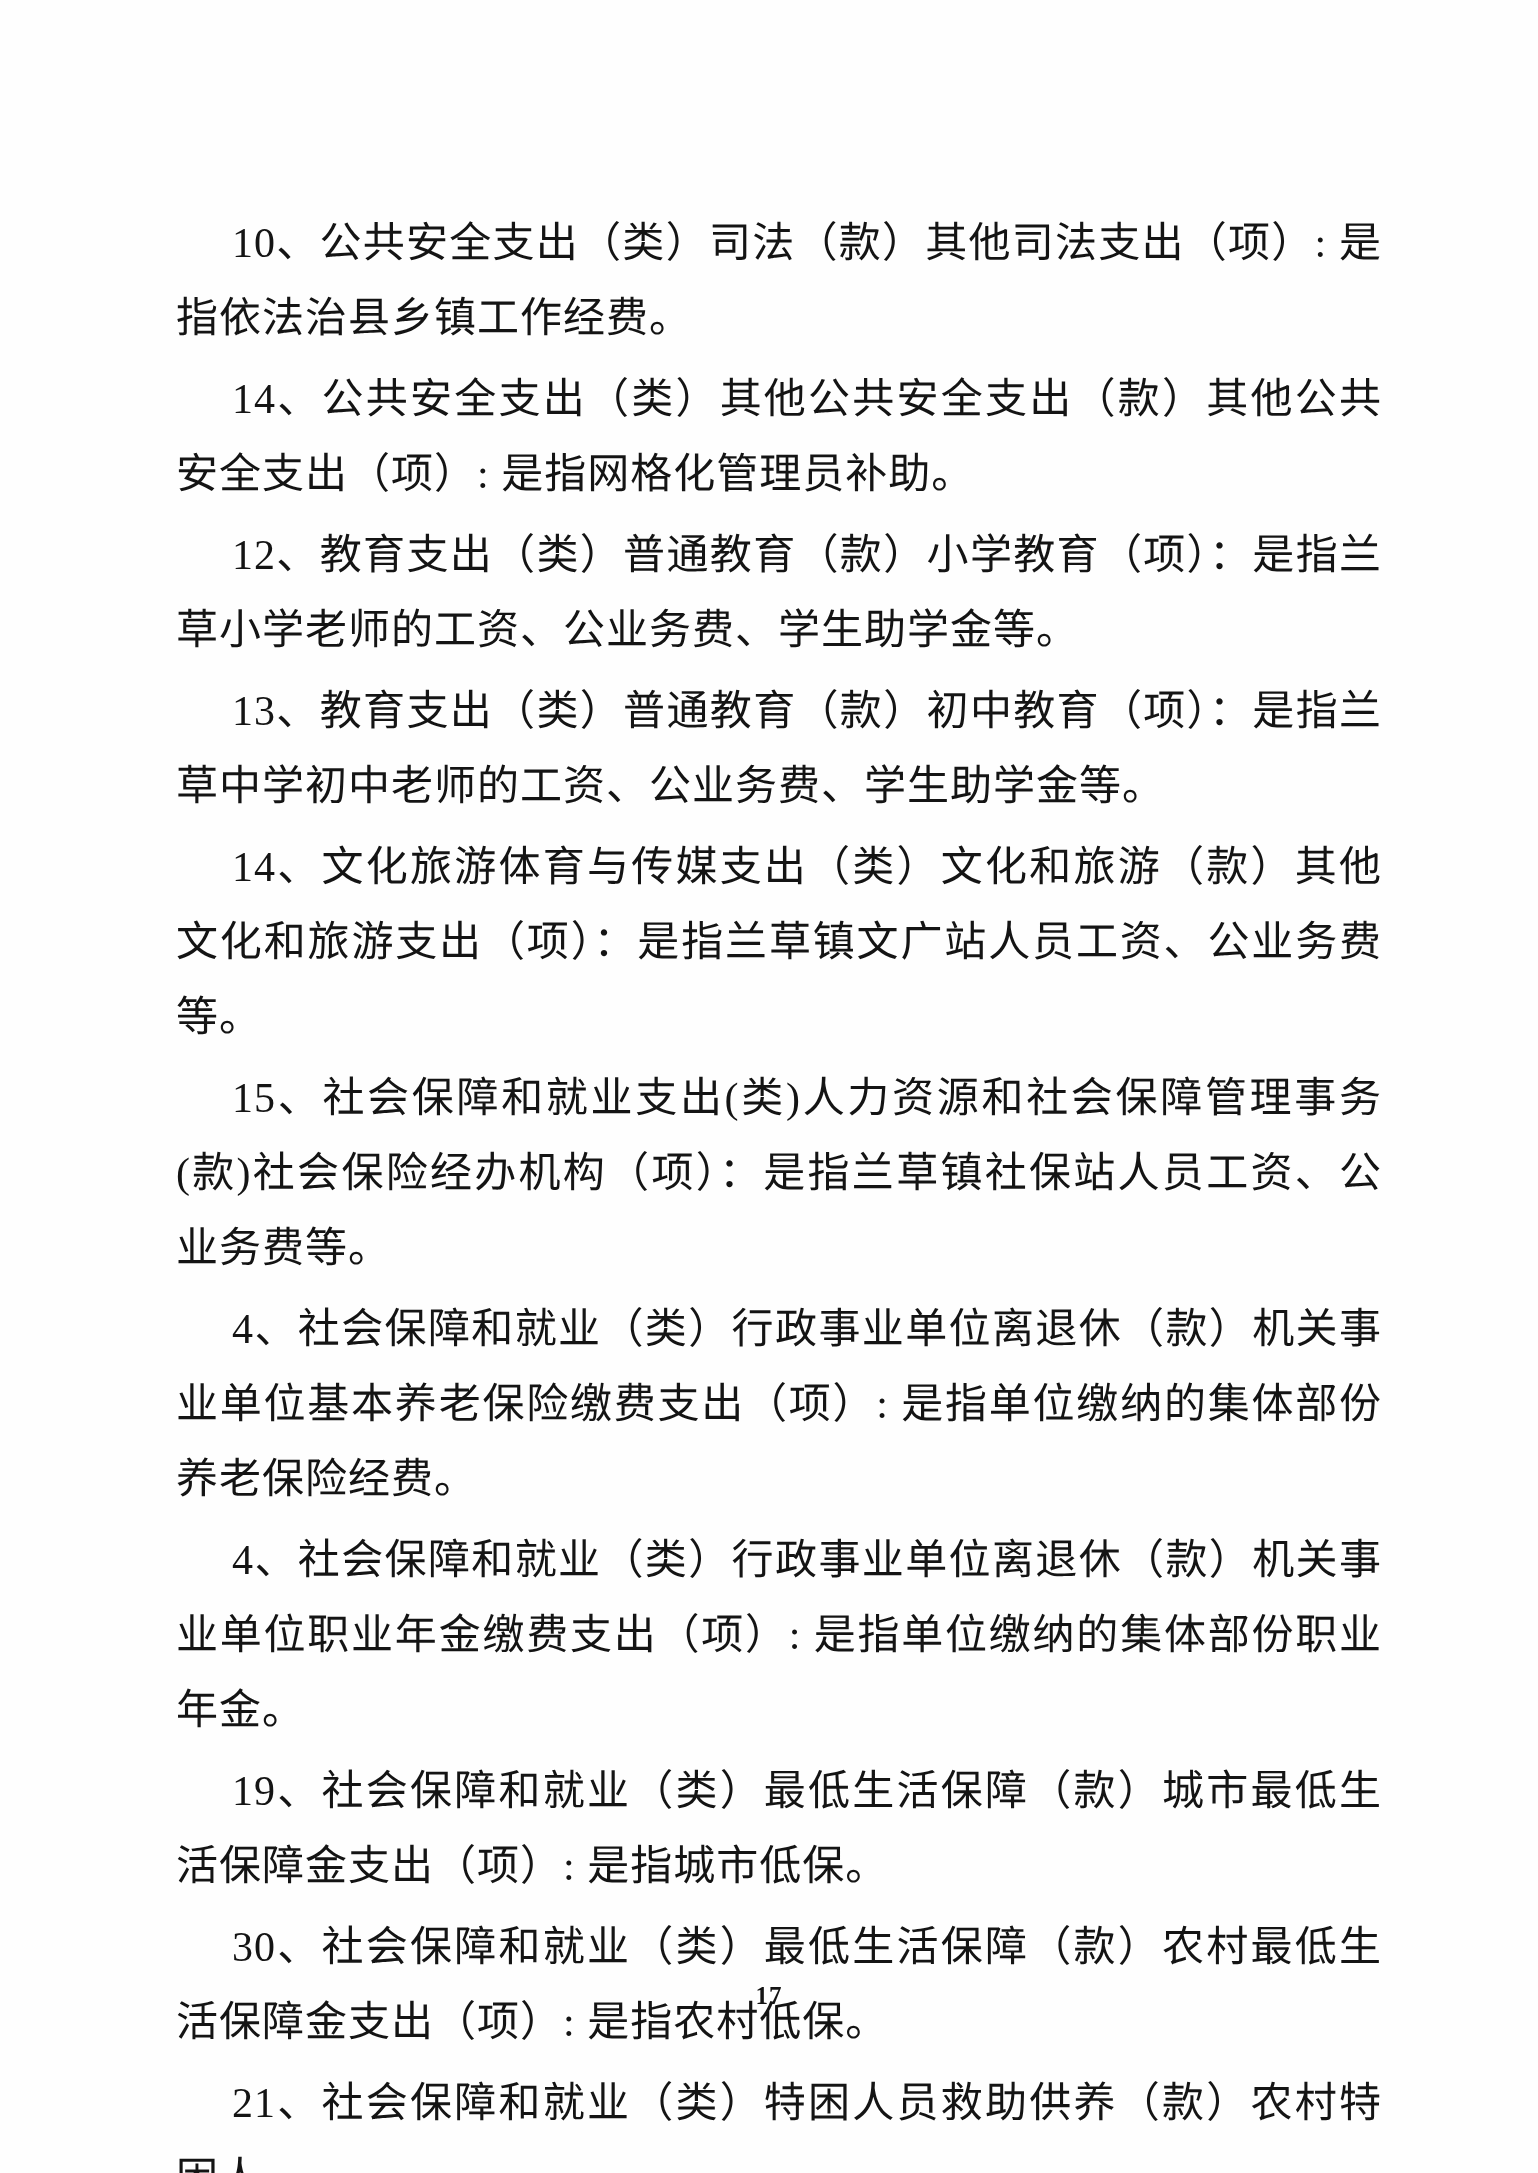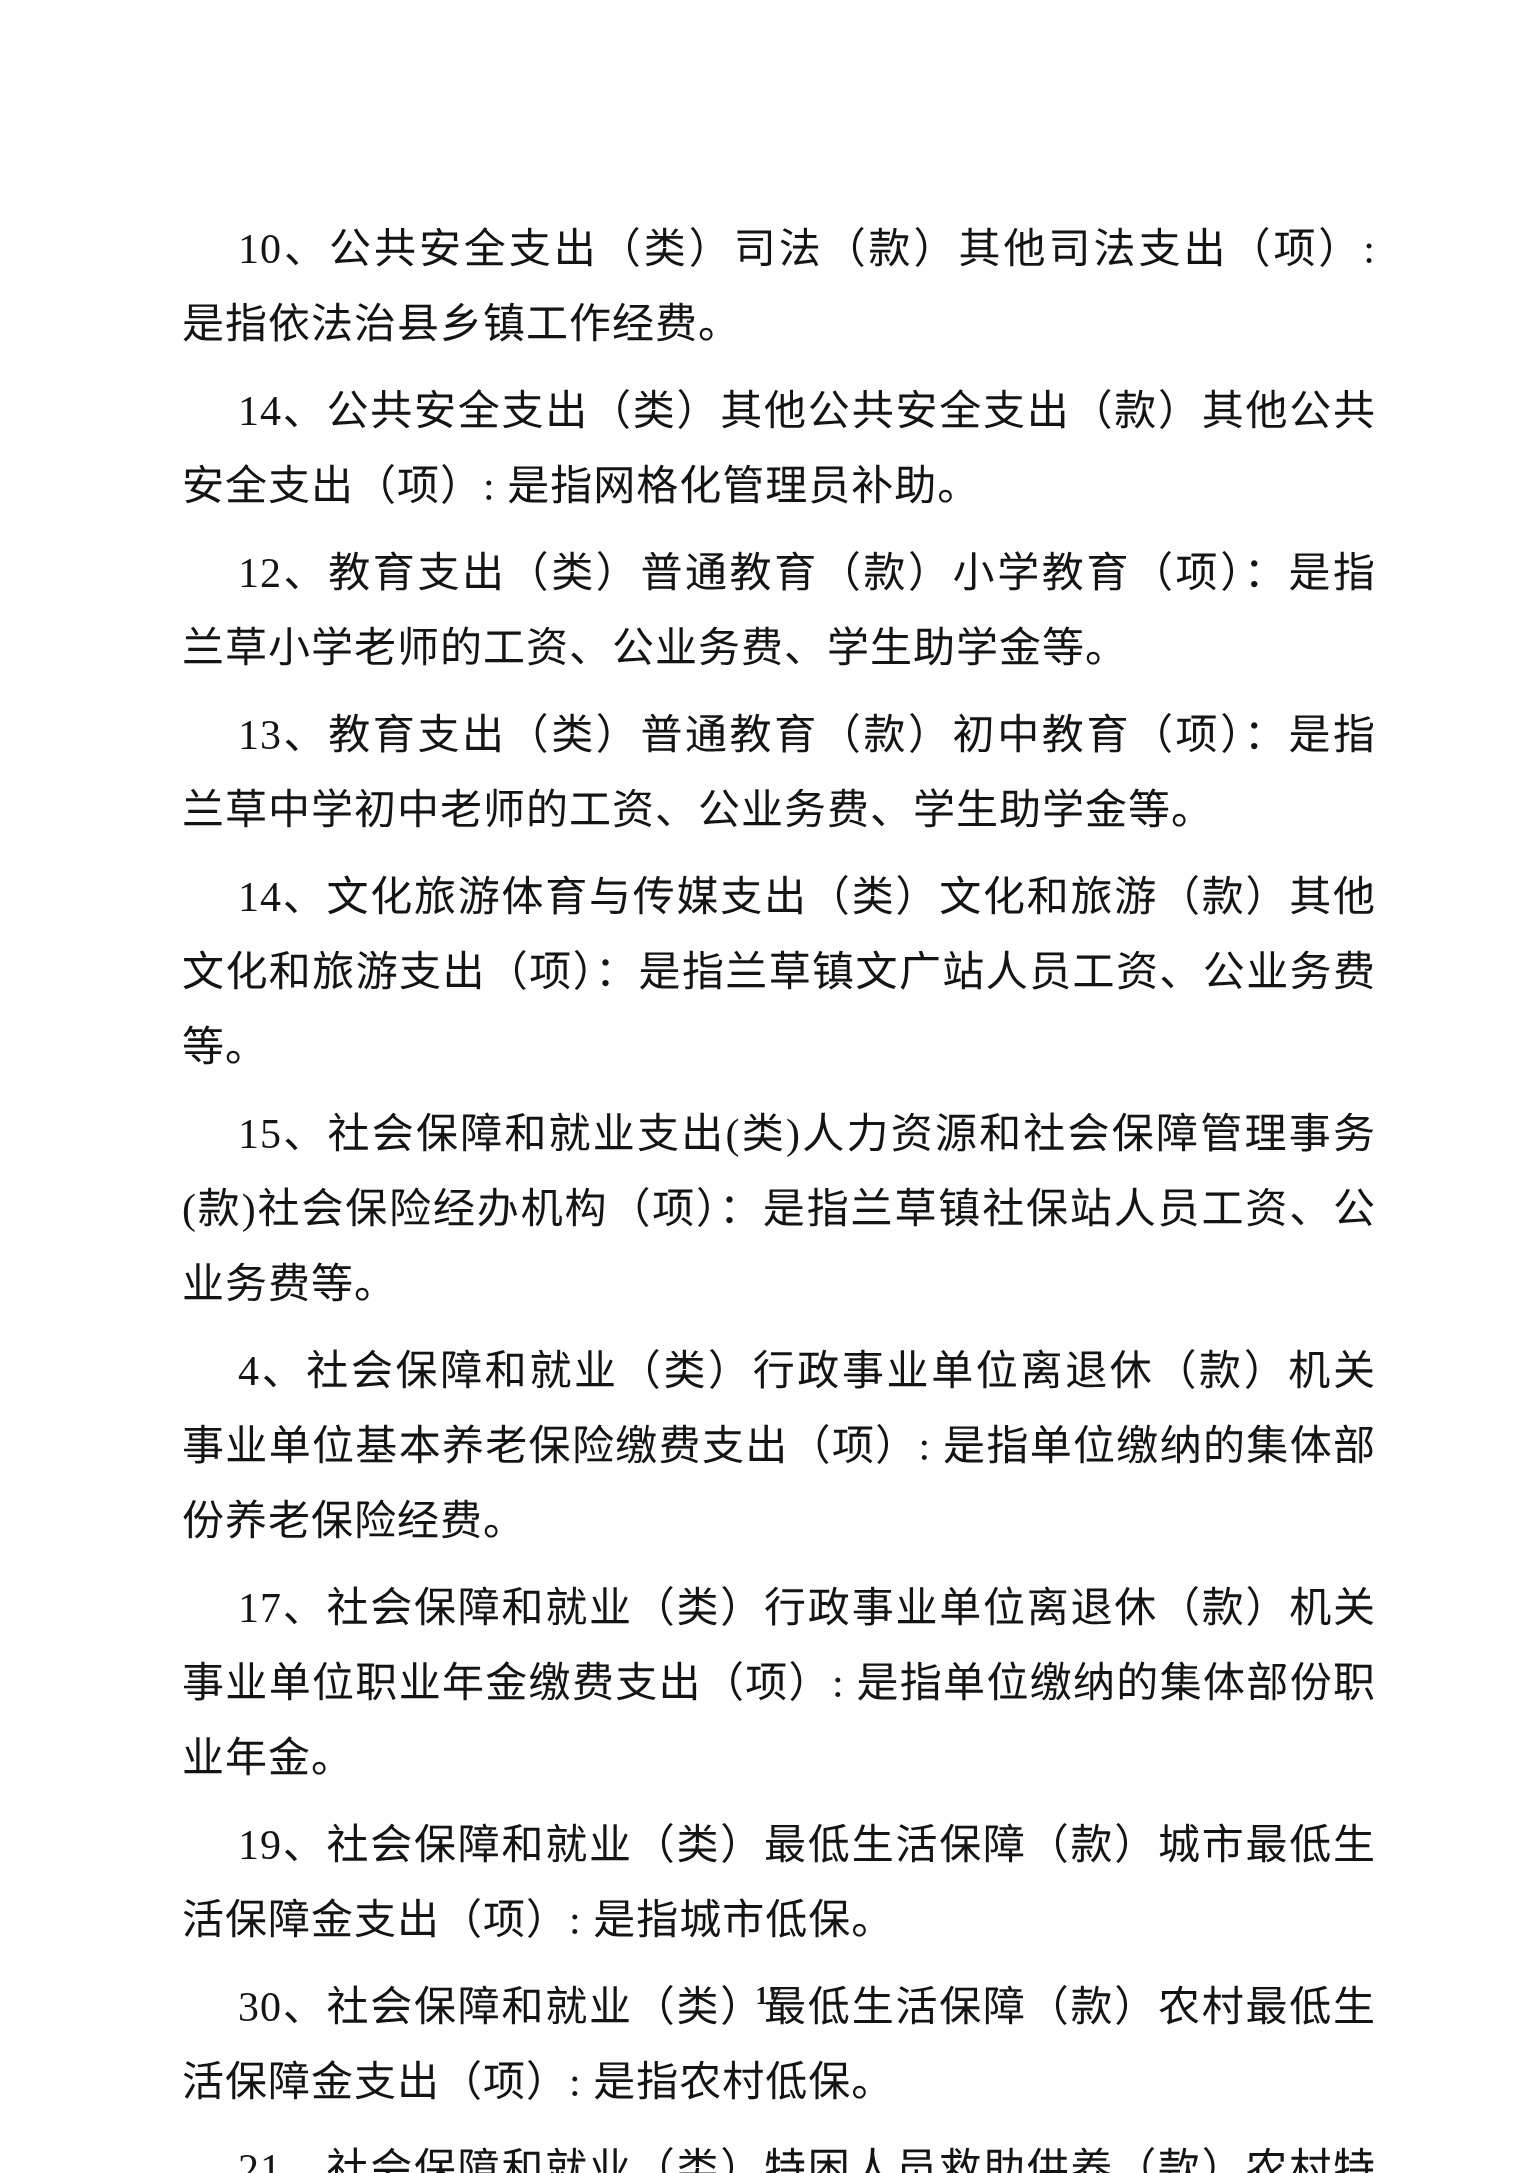--- a/index.html
+++ b/index.html
@@ -19,21 +19,21 @@
     font-family: "Liberation Serif", "DejaVu Serif", serif;
   }
   .content {
     position: absolute;
     top: 0;
     left: 170px;
     width: 1218px;
     padding-top: 200px;
   }
   .content p {
-    margin: 12px;
+    margin: 6px;
     font-size: 42px;
     line-height: 75px;
     text-indent: 56px;
     text-align: justify;
     text-justify: inter-ideograph;
     letter-spacing: 1px;
     word-break: break-all;
     color: #141414;
   }
   .footer {
@@ -55,21 +55,21 @@
 
 <div class="page">
   <div class="content">
     <p>10、公共安全支出（类）司法（款）其他司法支出（项）: 是指依法治县乡镇工作经费。</p>
     <p>14、公共安全支出（类）其他公共安全支出（款）其他公共安全支出（项）: 是指网格化管理员补助。</p>
     <p>12、教育支出（类）普通教育（款）小学教育（项）：是指兰草小学老师的工资、公业务费、学生助学金等。</p>
     <p>13、教育支出（类）普通教育（款）初中教育（项）：是指兰草中学初中老师的工资、公业务费、学生助学金等。</p>
     <p>14、文化旅游体育与传媒支出（类）文化和旅游（款）其他文化和旅游支出（项）：是指兰草镇文广站人员工资、公业务费等。</p>
     <p>15、社会保障和就业支出(类)人力资源和社会保障管理事务(款)社会保险经办机构（项）：是指兰草镇社保站人员工资、公业务费等。</p>
     <p>4、社会保障和就业（类）行政事业单位离退休（款）机关事业单位基本养老保险缴费支出（项）: 是指单位缴纳的集体部份养老保险经费。</p>
-    <p>17、社会保障和就业（类）行政事业单位离退休（款）机关事业单位职业年金缴费支出（项）: 是指单位缴纳的集体部份职业年金。</p>
+    <p>4、社会保障和就业（类）行政事业单位离退休（款）机关事业单位职业年金缴费支出（项）: 是指单位缴纳的集体部份职业年金。</p>
     <p>19、社会保障和就业（类）最低生活保障（款）城市最低生活保障金支出（项）: 是指城市低保。</p>
     <p>30、社会保障和就业（类）最低生活保障（款）农村最低生活保障金支出（项）: 是指农村低保。</p>
     <p>21、社会保障和就业（类）特困人员救助供养（款）农村特困人</p>
   </div>
   <div class="footer">
     <span class="page-number">17</span>
   </div>
 </div>
 
 </body></html>

